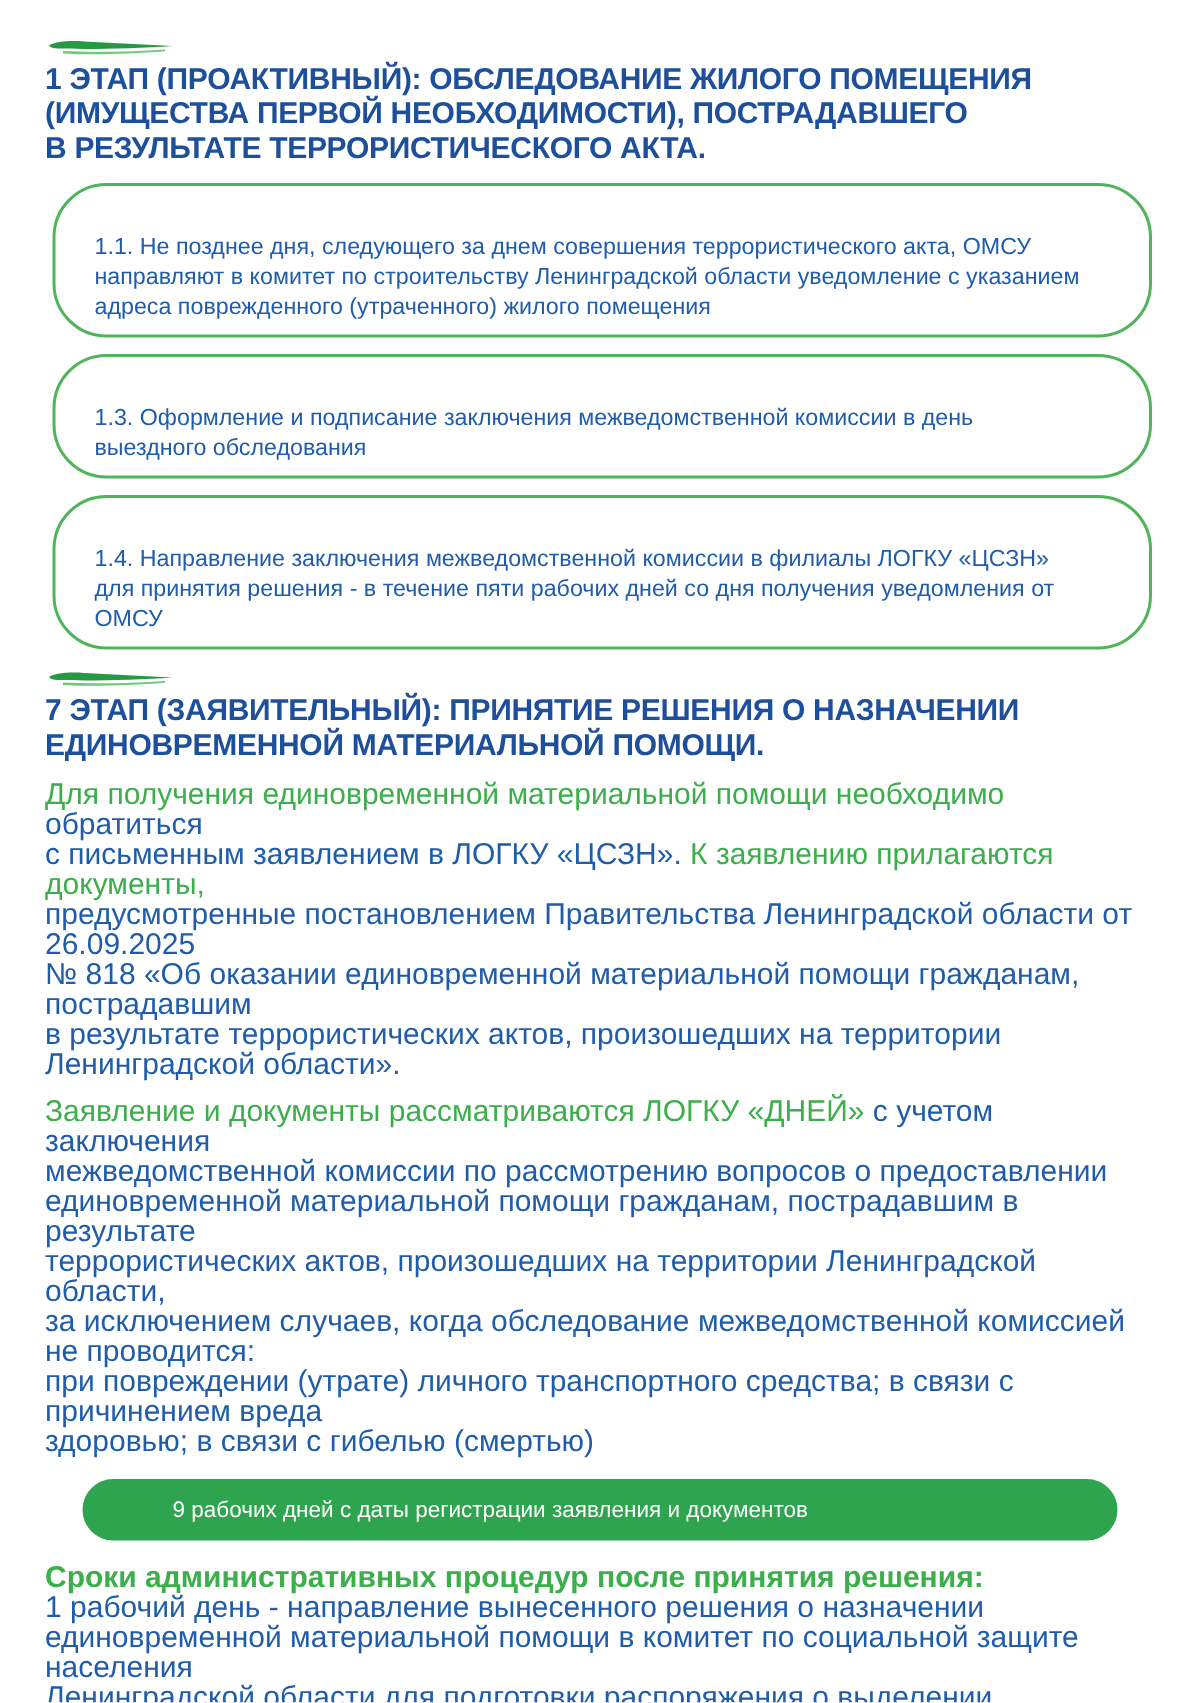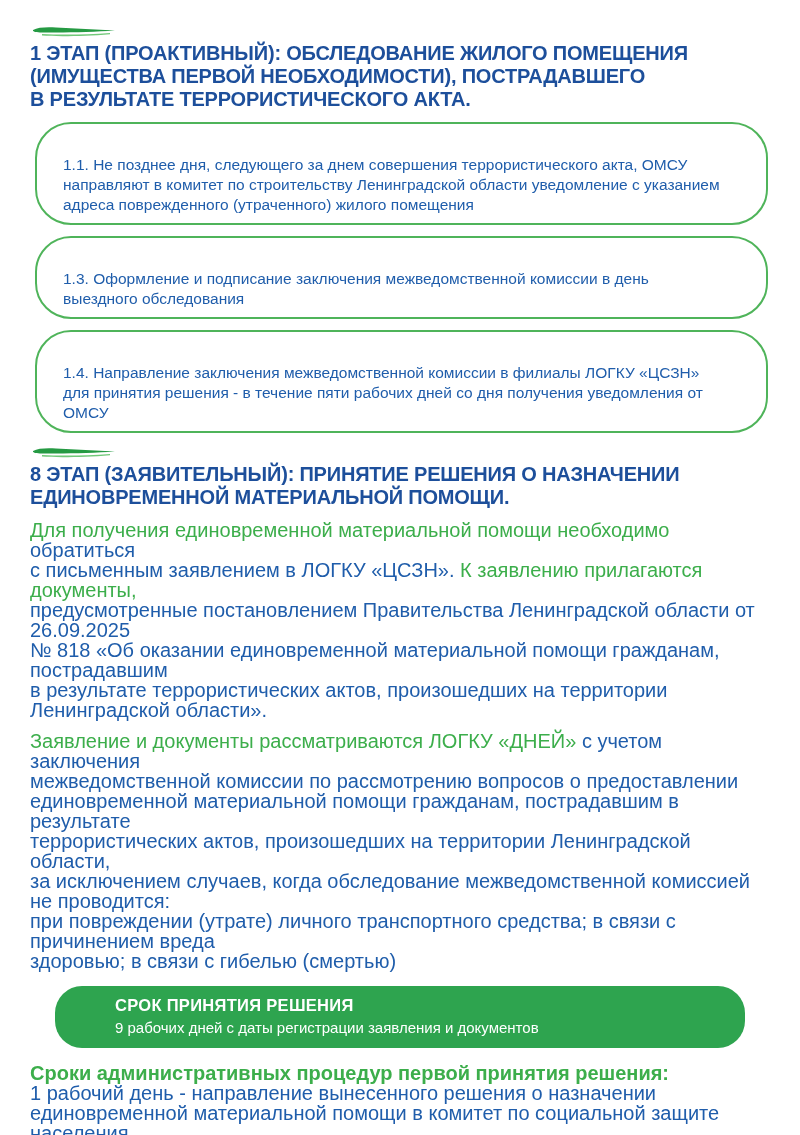--- a/index.html
+++ b/index.html
@@ -81,43 +81,42 @@
       <span>1.4.  Направление заключения межведомственной комиссии в филиалы ЛОГКУ «ЦСЗН»
 для принятия решения - в течение пяти рабочих дней со дня получения уведомления от ОМСУ</span>
     </div>
   </section>
 
   <section class="stage2">
     <svg class="swoosh second" width="84" height="12" viewBox="0 0 84 12" aria-hidden="true">
       <path d="M1 4 C6 1.5 14 1 24 1.6 L83 4.6 C60 6.2 30 7 8 6.4 C3 6.2 0.5 5.4 1 4 Z" fill="#259A43"></path>
       <path d="M10 8 C30 9 55 8.6 78 7 L78 8.2 C52 10.4 24 10.6 10 9.6 Z" fill="#58BE62" opacity="0.85"></path>
     </svg>
-    <h1 class="stage-title">8 ЭТАП (ЗАЯВИТЕЛЬНЫЙ): ПРИНЯТИЕ РЕШЕНИЯ О НАЗНАЧЕНИИ
+    <h1 class="stage-title">7 ЭТАП (ЗАЯВИТЕЛЬНЫЙ): ПРИНЯТИЕ РЕШЕНИЯ О НАЗНАЧЕНИИ
 ЕДИНОВРЕМЕННОЙ МАТЕРИАЛЬНОЙ ПОМОЩИ.</h1>
 
     <p class="para"><span class="t-green">Для получения единовременной материальной помощи необходимо </span><span class="t-blue">обратиться
 с письменным заявлением в ЛОГКУ «ЦСЗН». </span><span class="t-green">К заявлению прилагаются документы,</span><span class="t-blue">
 предусмотренные постановлением Правительства Ленинградской области от 26.09.2025
 № 818 «Об оказании единовременной материальной помощи гражданам, пострадавшим
 в результате террористических актов, произошедших на территории Ленинградской области».</span></p>
 
     <p class="para"><span class="t-green">Заявление и документы рассматриваются ЛОГКУ «ДНЕЙ» </span><span class="t-blue">с учетом заключения
 межведомственной комиссии по рассмотрению вопросов о предоставлении
 единовременной материальной помощи гражданам, пострадавшим в результате
 террористических актов, произошедших на территории Ленинградской области,
 за исключением случаев, когда обследование межведомственной комиссией не проводится:
 при повреждении (утрате) личного транспортного средства; в связи с причинением вреда
 здоровью; в связи с гибелью (смертью)</span></p>
 
     <div class="green-pill">
-      <div class="pill-title">СРОК ПРИНЯТИЯ РЕШЕНИЯ</div>
       <div class="pill-sub">9  рабочих дней с даты регистрации заявления и документов</div>
     </div>
 
-    <p class="para"><span class="t-green t-bold block">Сроки административных процедур первой принятия решения:</span><span class="t-blue">1 рабочий день - направление вынесенного решения о назначении
+    <p class="para"><span class="t-green t-bold block">Сроки административных процедур после принятия решения:</span><span class="t-blue">1 рабочий день - направление вынесенного решения о назначении
 единовременной материальной помощи в комитет по социальной защите населения
 Ленинградской области для подготовки распоряжения о выделении ассигнований
 из средств резервного фонда Правительства Ленинградской области</span></p>
 
     <div class="green-pill">
       <div class="pill-title">30 РАБОЧИХ ДНЕЙ</div>
     </div>
   </section>
 
 </div>

